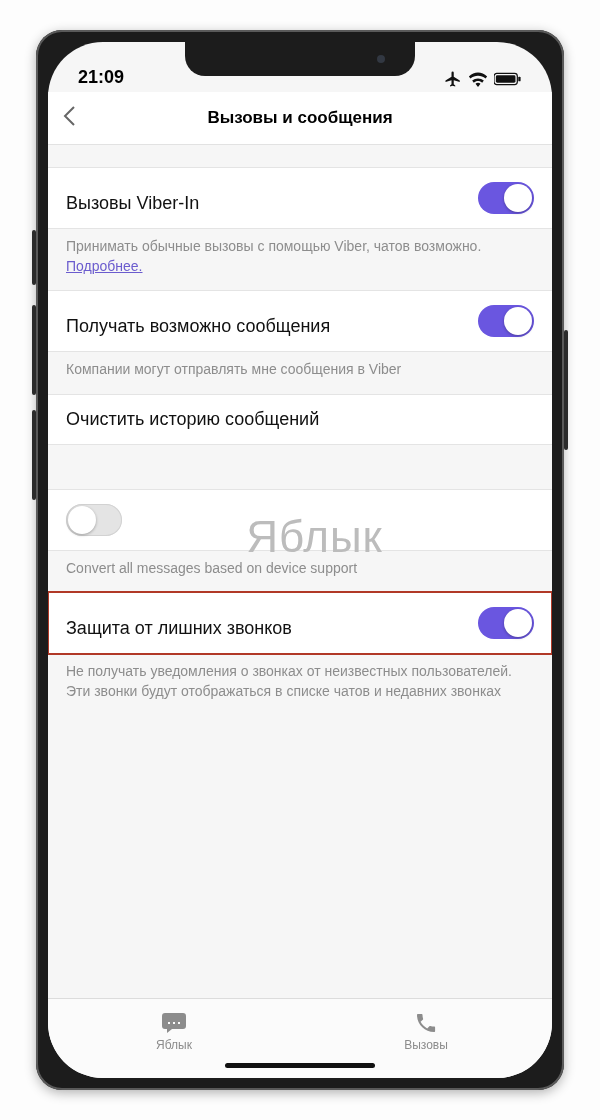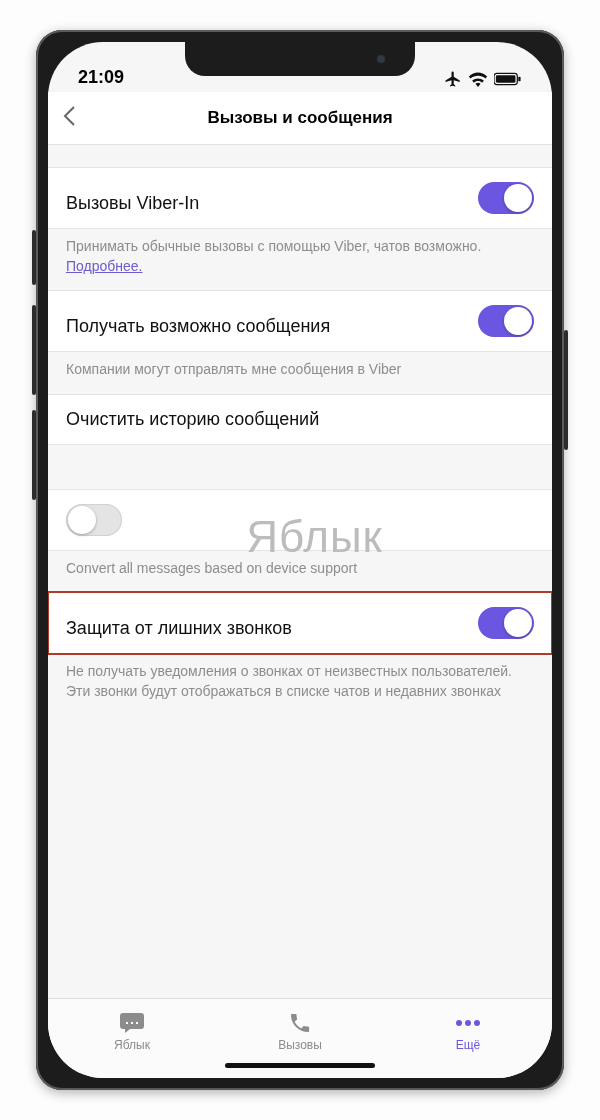--- a/index.html
+++ b/index.html
@@ -295,25 +295,17 @@
             <path d="M22 2H4a3 3 0 0 0-3 3v10a3 3 0 0 0 3 3h2v4l5-4h11a3 3 0 0 0 3-3V5a3 3 0 0 0-3-3zM7 11h2v2H7zm5 0h2v2h-2zm5 0h2v2h-2z"></path>
           </svg>
         <span>Яблык</span>
       </div>
       <div class="tab">
         <svg width="24" height="24" viewBox="0 0 24 24" fill="#8c8c8c">
             <path d="M6.6 10.8c1.4 2.8 3.8 5.1 6.6 6.6l2.2-2.2c.3-.3.7-.4 1-.2 1.2.4 2.4.6 3.7.6.6 0 1 .4 1 1V20c0 .6-.4 1-1 1C10.6 21 3 13.4 3 4c0-.6.4-1 1-1h3.5c.6 0 1 .4 1 1 0 1.3.2 2.5.6 3.7.1.4 0 .8-.3 1l-2.2 2.1z"></path>
           </svg>
         <span>Вызовы</span>
       </div>
-      <div class="tab active">
-        <svg width="26" height="24" viewBox="0 0 26 8" fill="#6a56e0">
-            <circle cx="4" cy="4" r="3"></circle>
-            <circle cx="13" cy="4" r="3"></circle>
-            <circle cx="22" cy="4" r="3"></circle>
-          </svg>
-        <span>Ещё</span>
-      </div>
     </div>
 
     <div class="home-indicator"></div>
   </div>
 </div>
 
 </body></html>

